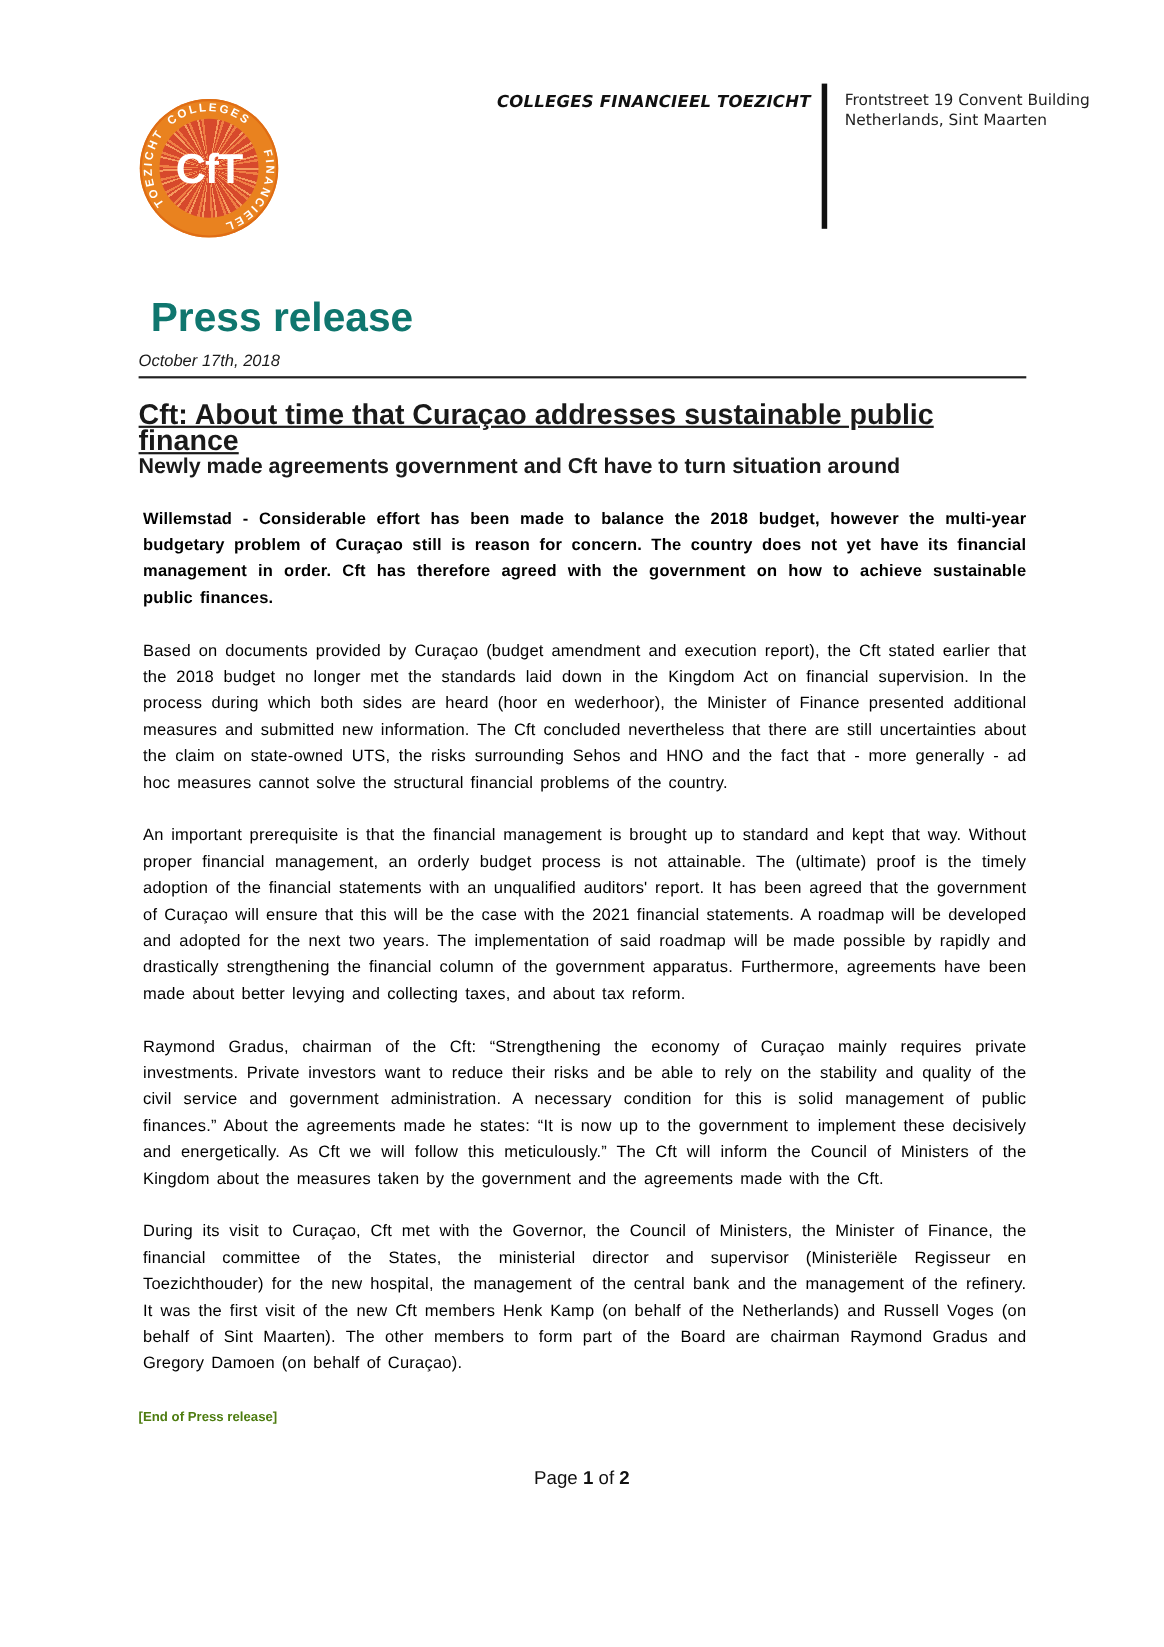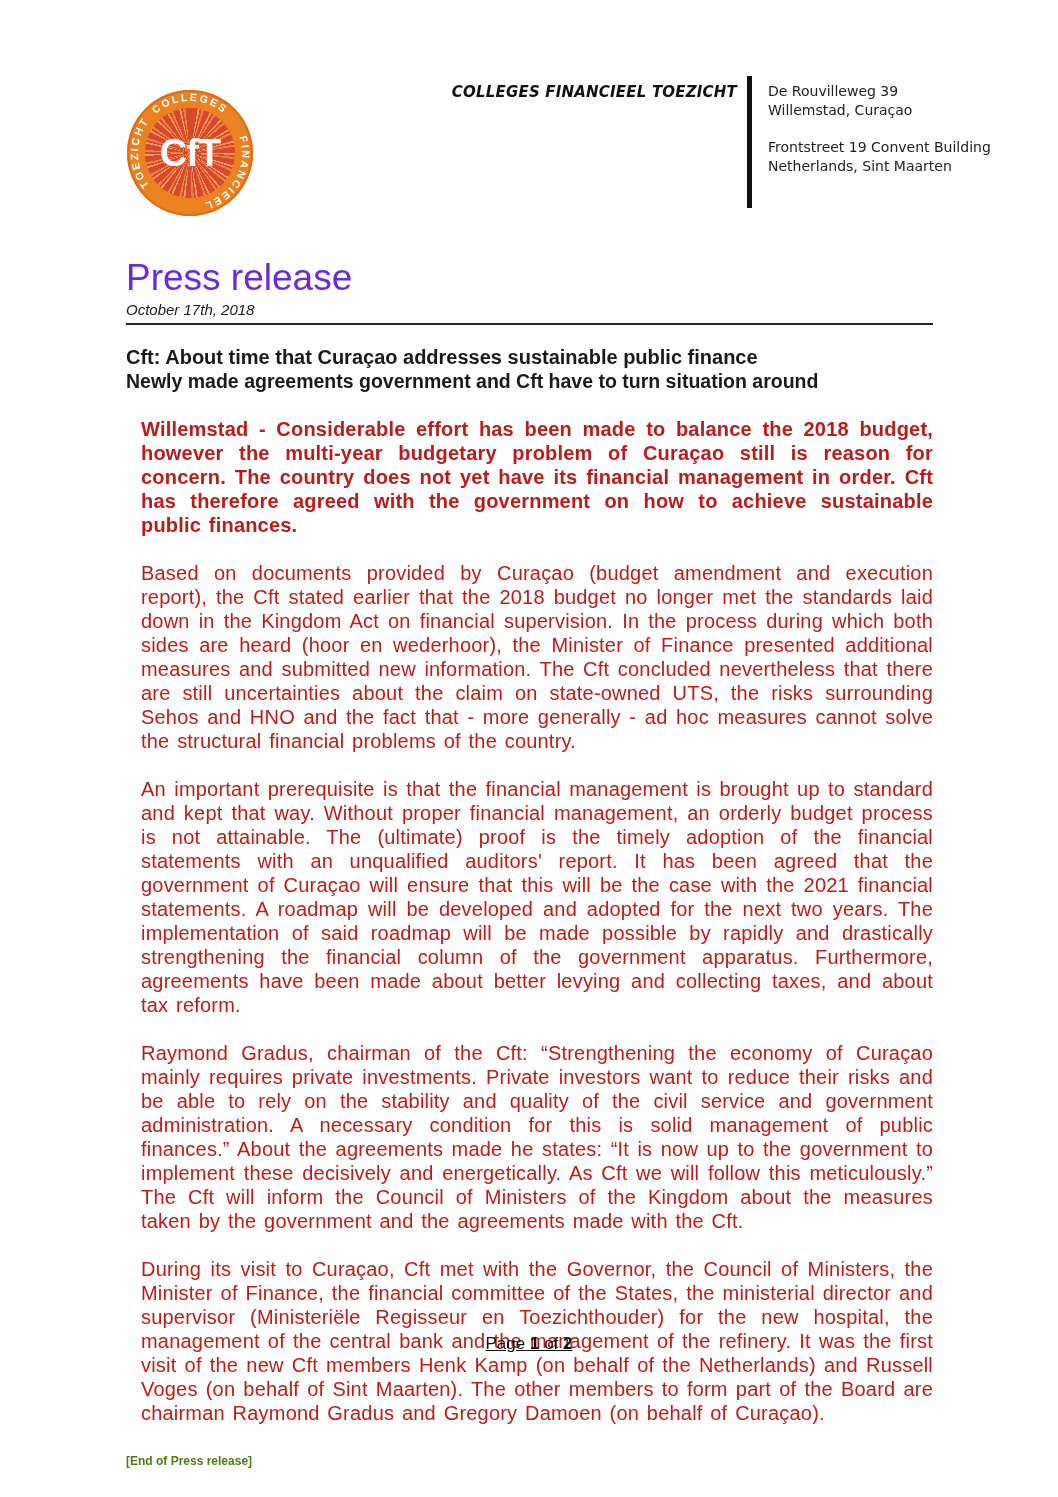--- a/index.html
+++ b/index.html
@@ -86,77 +86,77 @@
   .address-block:last-child { margin-bottom: 0; }
 
   
   .content {
     position: absolute;
     left: 126px;
     top: 258px;
     width: 807px;
   }
   .doc-title {
-    margin: 0;
+    margin: 11px;
     font-size: 37px;
-    font-weight: 400;
+    font-weight: 700;
     line-height: 40px;
-    color: #6d28d9;
+    color: #0f766e;
   }
   .doc-date {
     margin-top: 3px;
     font-size: 15px;
     line-height: 18px;
     font-style: italic;
   }
   .title-rule {
     margin: 4px 0 0 0;
     border: none;
     border-top: 2px solid #222;
   }
   .headline {
     margin: 20px 0 0 0;
-    font-size: 20px;
-    font-weight: bold;
-    line-height: 24px;
+    font-size: 26px;
+    font-weight: bold;
+    line-height: 24px;
+    text-decoration: underline;
   }
   .subheadline {
     margin: 0;
     font-size: 19.5px;
     font-weight: bold;
     line-height: 24px;
   }
   .body-par {
-    margin: 24px 0 0 15px;
-    font-size: 20px;
+    margin: 24px 0 0 4px;
+    font-size: 15px;
     line-height: 24px;
     text-align: justify;
     word-spacing: 2px;
     letter-spacing: 0.2px;
-    color: #b91c1c;
+    color: #000000;
   }
   .body-par.lead { font-weight: bold; }
   .endnote {
     margin: 24px 0 0 0;
     font-size: 12px;
     line-height: 24px;
     color: #4d7c0f;
     font-weight: bold;
   }
 
   
   .footer {
     position: absolute;
     left: 0;
     top: 1334px;
     width: 1058px;
     text-align: center;
     font-size: 17px;
     color: #111;
-    text-decoration: underline;
   }
   .footer .bold { font-weight: bold; }
 </style>
 </head>
 <body>
 
 <div class="page">
 
   <div class="logo">
     <div class="logo-ring"></div>
@@ -177,24 +177,20 @@
       <text class="monogram" x="63" y="76" text-anchor="middle">CfT</text>
     </svg>
   </div>
 
   <div class="org-name">COLLEGES FINANCIEEL TOEZICHT</div>
 
   <div class="header-divider"></div>
 
   <div class="addresses">
     <div class="address-block">
-      <div>De Rouvilleweg 39</div>
-      <div>Willemstad, Curaçao</div>
-    </div>
-    <div class="address-block">
       <div>Frontstreet 19 Convent Building</div>
       <div>Netherlands, Sint Maarten</div>
     </div>
   </div>
 
   <div class="content">
     <h1 class="doc-title">Press release</h1>
     <div class="doc-date">October 17th, 2018</div>
     <hr class="title-rule">
 

